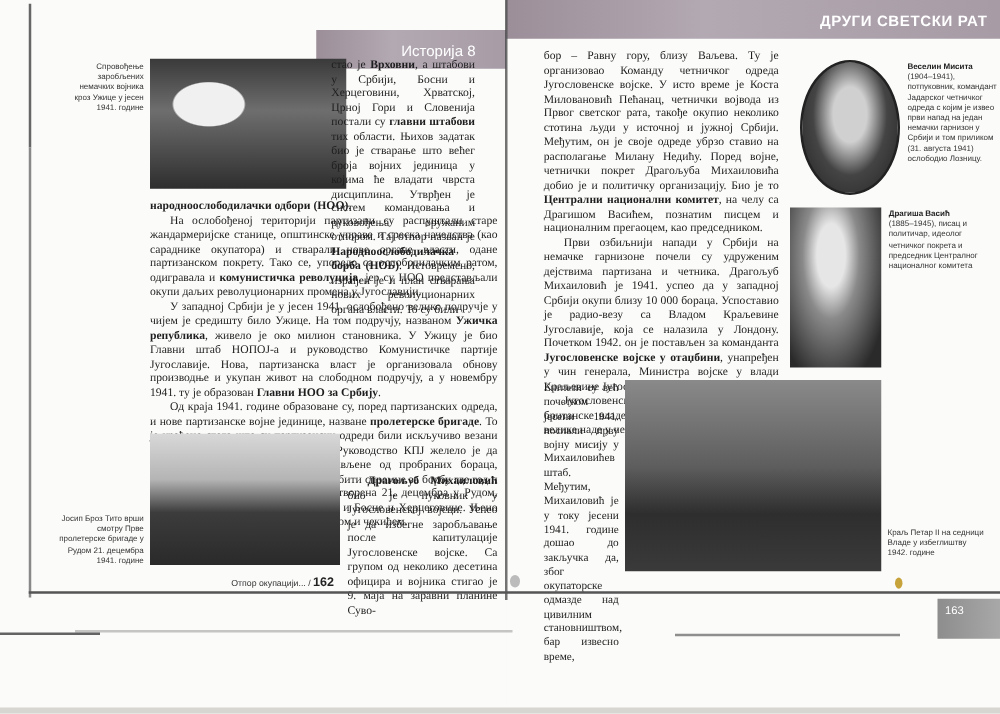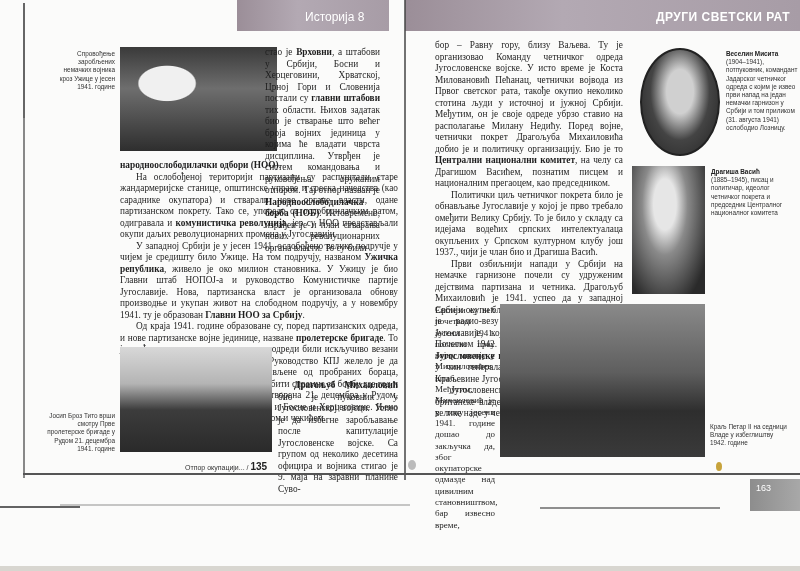--- a/index.html
+++ b/index.html
@@ -2,21 +2,21 @@
 <html><head>
 <meta charset="utf-8">
 <style>
   html, body { margin:0; padding:0; }
   body { width:800px; height:571px; background:#f3f3f1; position:relative; overflow:hidden; font-family:"Liberation Serif", serif; color:#222; }
   .page { position:absolute; top:0; height:571px; background:#fbfbfa; }
   .left-page { left:0; width:405px; }
   .right-page { left:405px; width:395px; }
   .spine { position:absolute; left:404px; top:0; width:2px; height:480px; background:#444; opacity:.75; }
   .header-bar { position:absolute; top:0; height:31px; background:linear-gradient(90deg,#9b8e98,#b3a9b3 40%,#a79ca6); }
-  .header-left { left:237px; width:152px; }
+  .header-left { left:253px; width:152px;margin-top:24px; }
   .header-right { left:405px; width:395px; }
   .header-text { position:absolute; color:#fff; font-family:"Liberation Sans", sans-serif; font-size:12px; top:10px; }
   .header-left .header-text { left:68px; font-weight:normal; }
   .header-right .header-text { right:10px; font-weight:bold; letter-spacing:.5px; font-size:12px; }
   .left-margin-line { position:absolute; left:23px; top:3px; width:2px; height:115px; background:#666; }
   .left-margin-line2 { position:absolute; left:23px; top:118px; width:2px; height:360px; background:#888; }
   .caption { position:absolute; font-family:"Liberation Sans", sans-serif; font-size:6.4px; line-height:8.2px; color:#333; }
   .caption.right { text-align:right; }
   .caption b { font-weight:bold; color:#222; }
   .photo { position:absolute; background:#555; overflow:hidden; }
@@ -72,26 +72,25 @@
   <p><span>Од краја 1941. године образоване су, поред партизанских одреда, и нове партизанске војне јединице, назване </span><b>пролетерске бригаде</b><span>. То је урађено стога што су партизански одреди били искључиво везани за подручја на којима су настали. Руководство КПЈ желело је да створи покретљиве јединице, састављене од пробраних бораца, оданих Партији и револуцији, које ће бити спремне за борбу где год и кад год то буде потребно. Прва је створена 21. децембра у Рудом, месту на тромеђи Србије, Црне Горе и Босне и Херцеговине. Њено знамење била је црвена застава са српом и чекићем.</span></p>
 </div>
 <div class="text-block" style="left:278px; top:380px; width:120px;">
   <p><b>Драгољуб Михаиловић</b><span> био је пуковник у Југословенској војсци. Успео је да избегне заробљавање после капитулације Југословенске војске. Са групом од неколико десетина официра и војника стигао је 9. маја на заравни планине Суво-</span></p>
 </div>
 
 <div class="caption right" style="left:45px; top:412px; width:70px;">Јосип Броз Тито врши смотру Прве пролетерске бригаде у Рудом 21. децембра 1941. године</div>
 <div class="photo ph2"></div>
 
 <div class="footer-left-text">
-  <span>Отпор окупацији... / </span><span class="num">135</span>
+  <span>Отпор окупацији... / </span><span class="num">162</span>
 </div>
 
 <div class="text-block" style="left:435px; top:40px; width:188px;">
   <p class="noindent"><span>бор – Равну гору, близу Ваљева. Ту је организовао Команду четничког одреда Југословенске војске. У исто време је Коста Миловановић Пећанац, четнички војвода из Првог светског рата, такође окупио неколико стотина људи у источној и јужној Србији. Међутим, он је своје одреде убрзо ставио на располагање Милану Недићу. Поред војне, четнички покрет Драгољуба Михаиловића добио је и политичку организацију. Био је то </span><b>Централни национални комитет</b><span>, на челу са Драгишом Васићем, познатим писцем и националним прегаоцем, као председником.</span></p>
-  <p>Политички циљ четничког покрета било је обнављање Југославије у којој је прво требало омеђити Велику Србију. То је било у складу са идејама водећих српских интелектуалаца окупљених у Српском културном клубу још 1937., чији је члан био и Драгиша Васић.</p>
   <p><span>Први озбиљнији напади у Србији на немачке гарнизоне почели су удруженим дејствима партизана и четника. Драгољуб Михаиловић је 1941. успео да у западној Србији окупи близу 10 000 бораца. Успоставио је радио-везу са Владом Краљевине Југославије, која се налазила у Лондону. Почетком 1942. он је постављен за команданта </span><b>Југословенске војске у отаџбини</b><span>, унапређен у чин генерала, Министра војске у влади Краљевине Југославије.</span></p>
   <p>Југословенска влада и председник британске владе Винстон Черчил полагали су велике наде у четнички покрет.</p>
 </div>
 <div class="text-block" style="left:435px; top:305px; width:60px; font-size:9px; line-height:11.3px;">
   <p class="noindent">Енглези су већ почетком јесени 1941. послали прву војну мисију у Михаиловићев штаб. Међутим, Михаиловић је у току јесени 1941. године дошао до закључка да, због окупаторске одмазде над цивилним становништвом, бар извесно време,</p>
 </div>
 
 <div class="portrait-oval"></div>
 <div class="caption" style="left:726px; top:50px; width:72px;">
   <b>Веселин Мисита</b><br>

